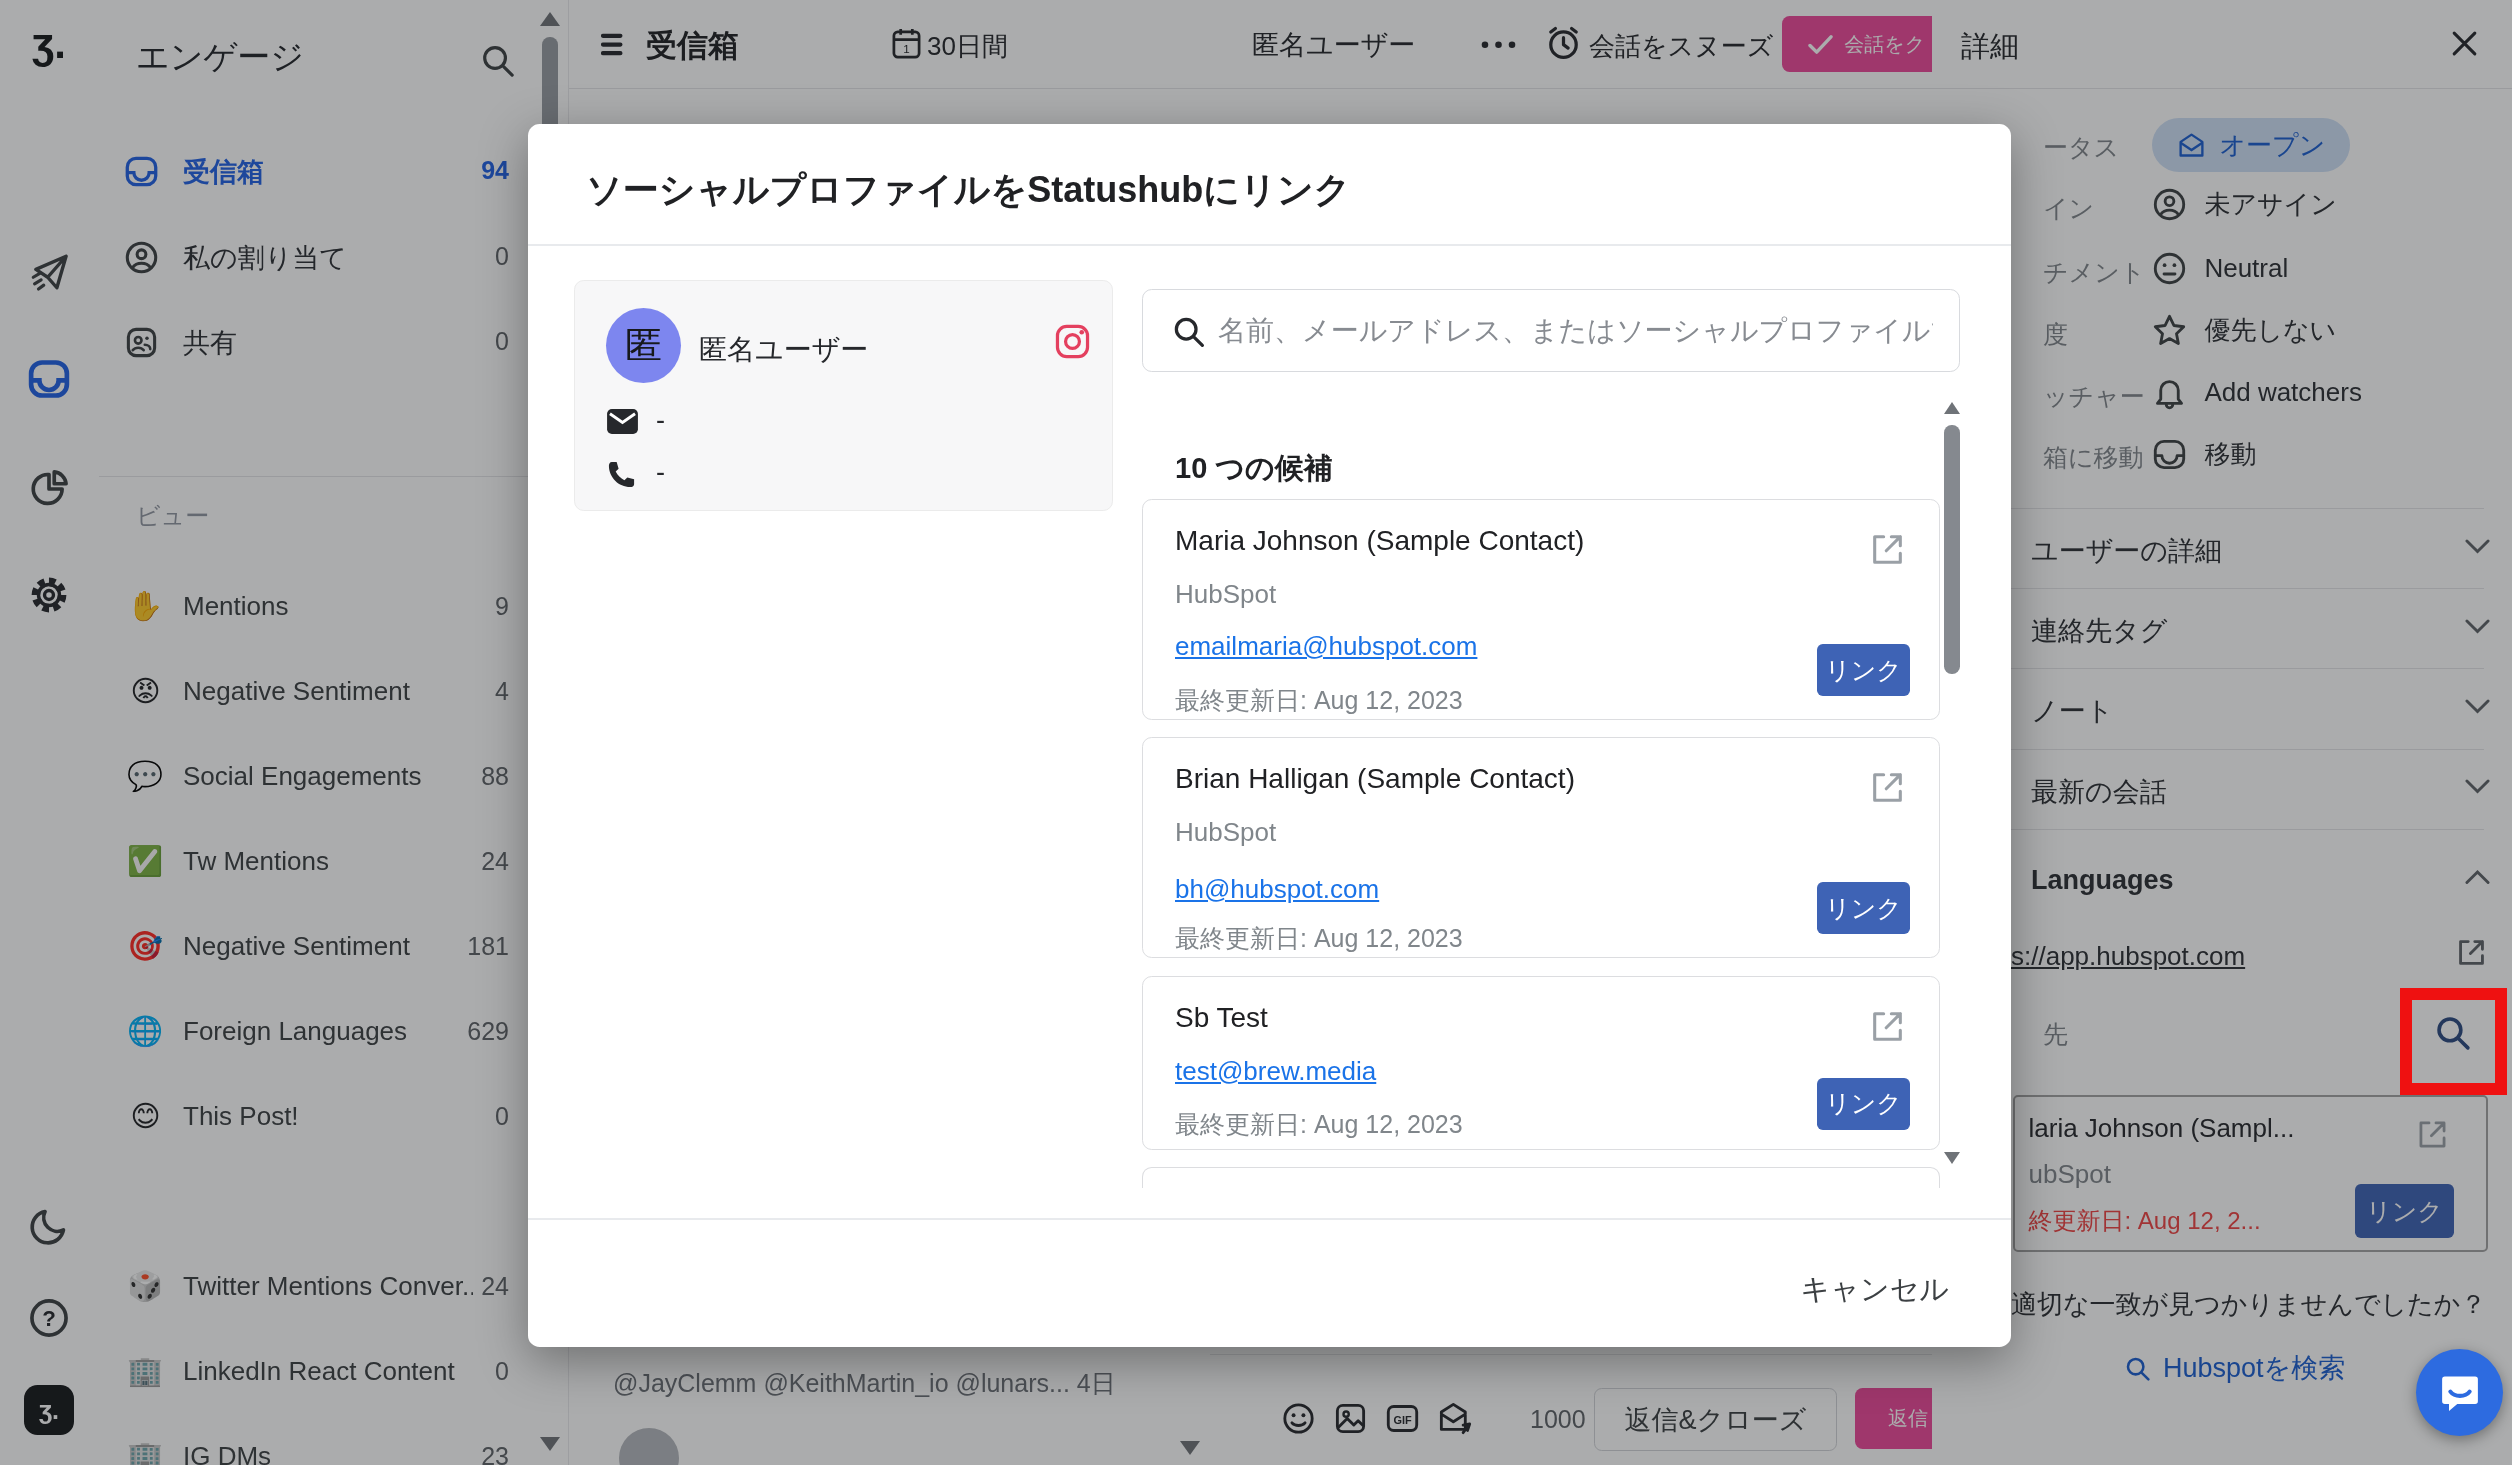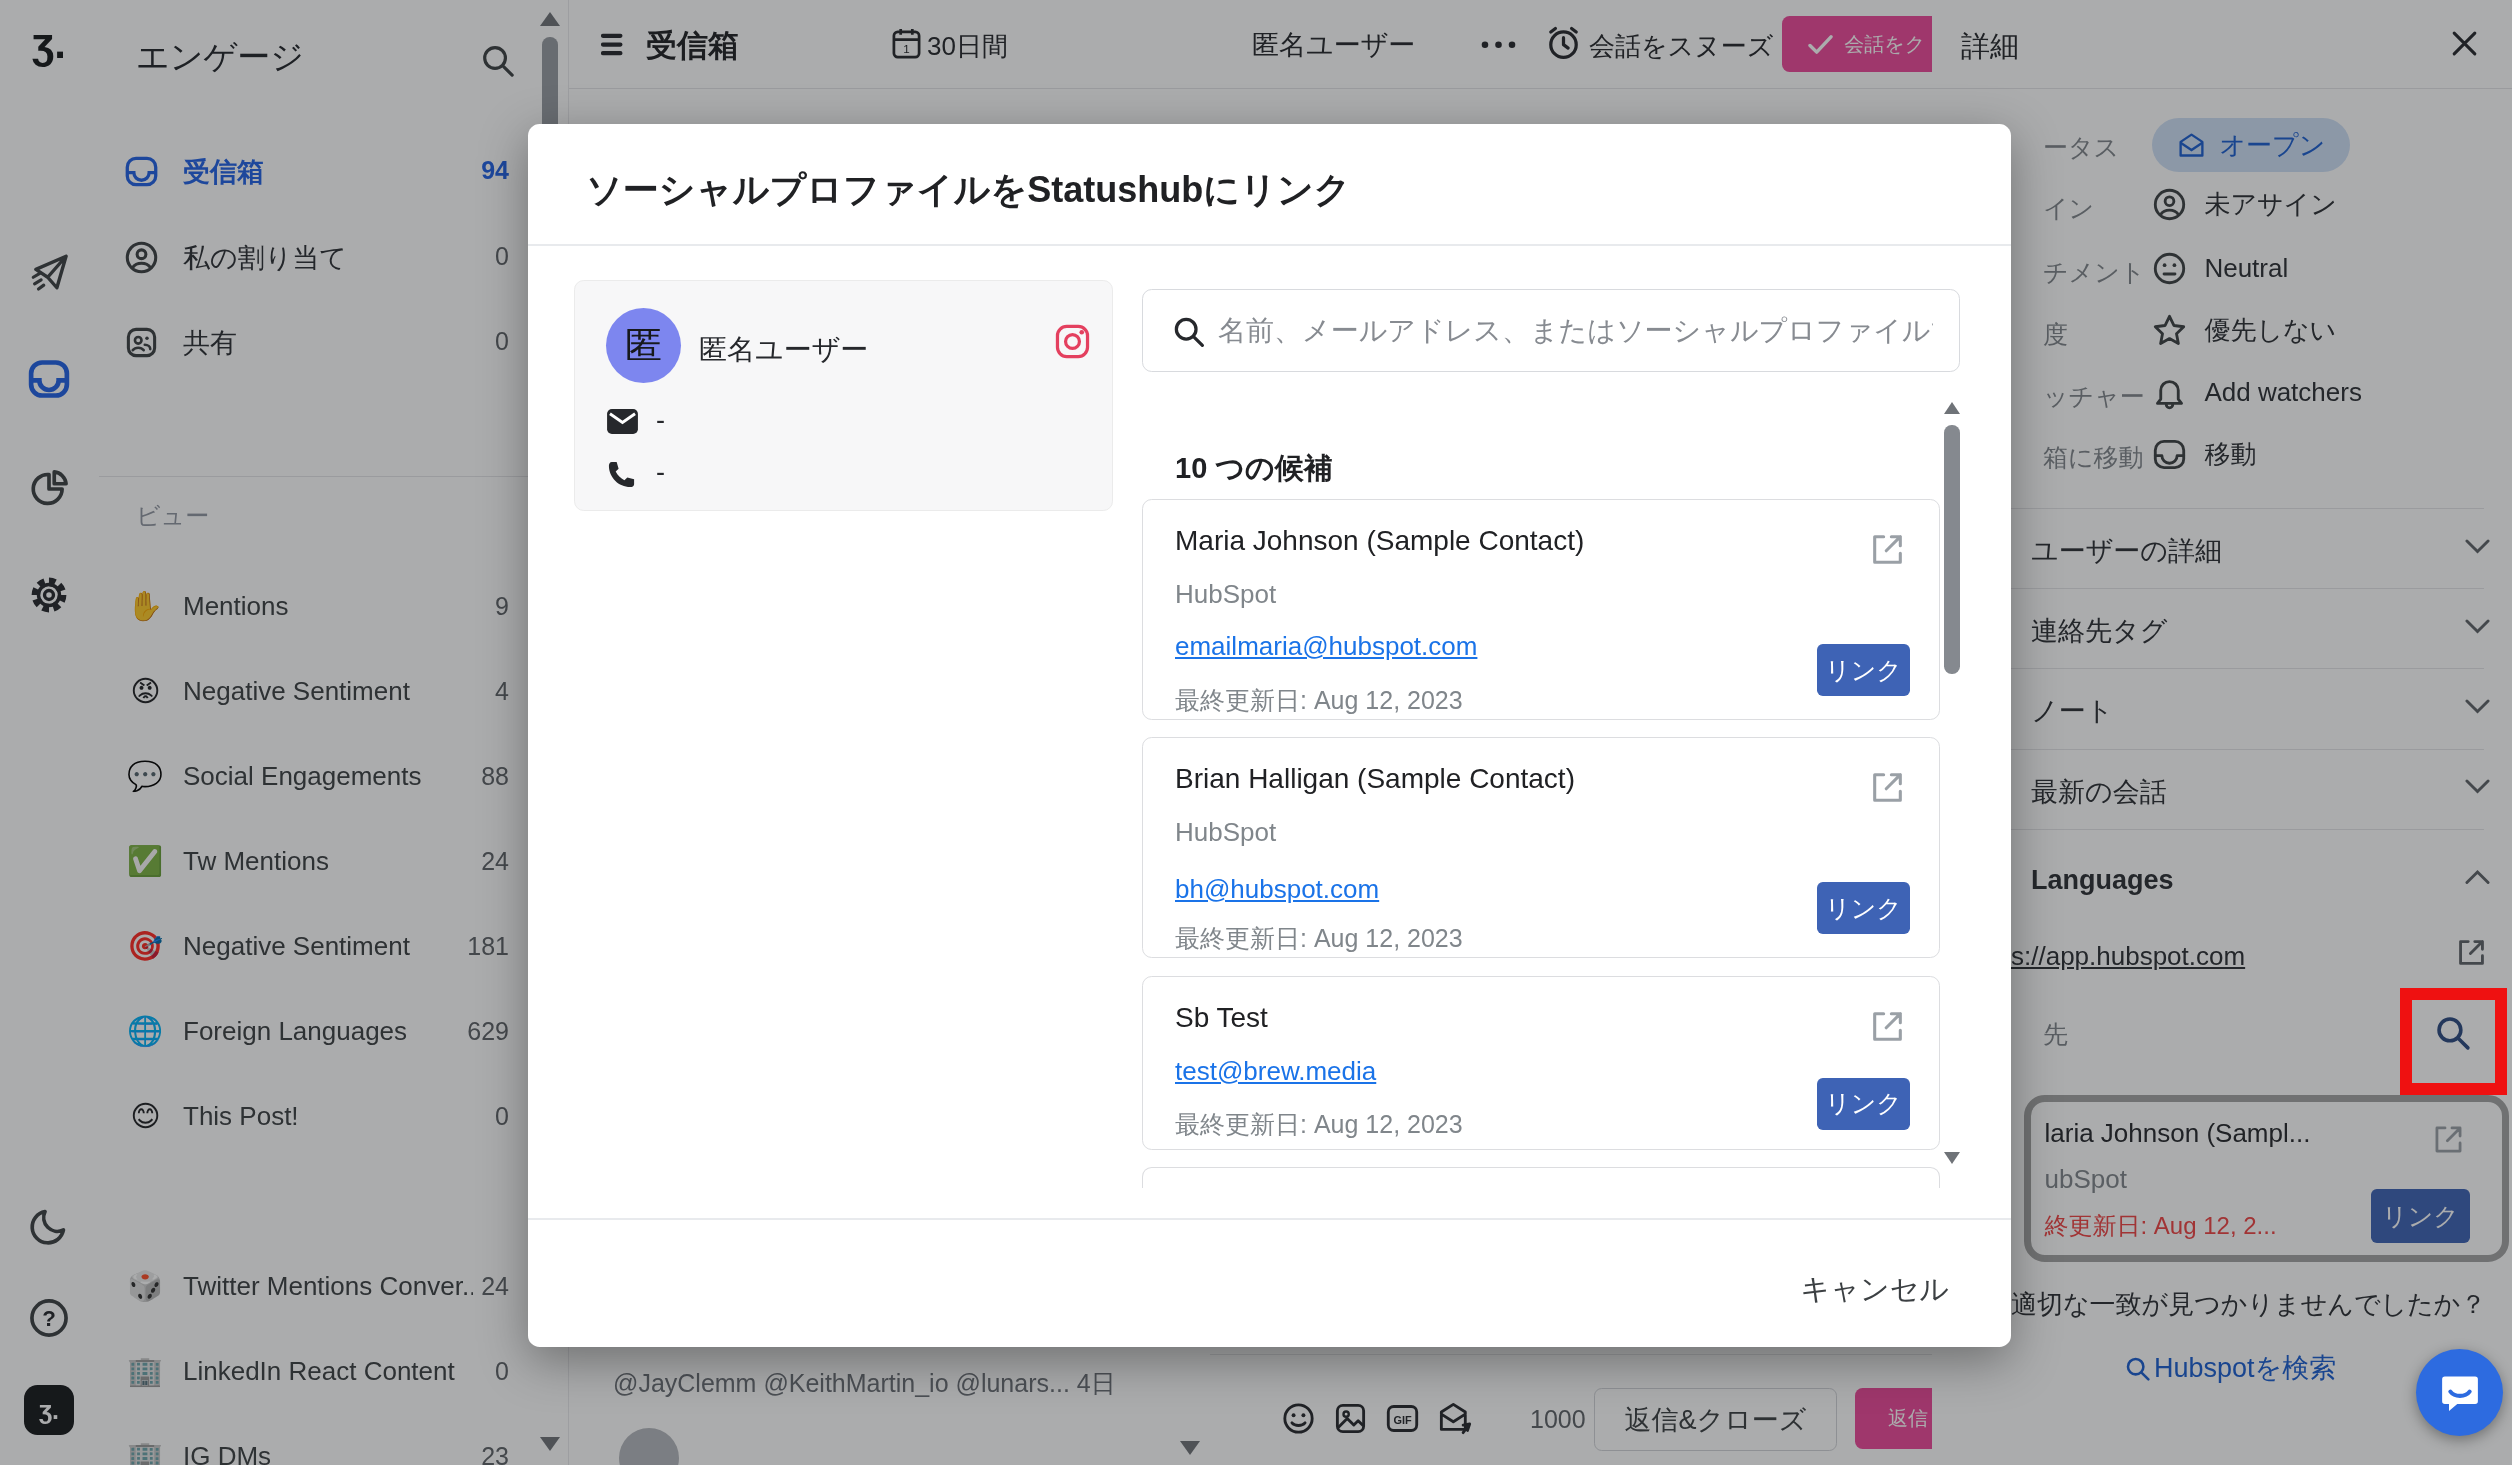--- a/index.html
+++ b/index.html
@@ -44,21 +44,21 @@
                  display:flex;align-items:center;justify-content:center;background:#fff;}
   
   #rightpanel{left:1932px;top:0;width:580px;height:1465px;background:#fff;}
   .dp-label{position:absolute;left:66px;font-size:25px;color:#80868b;white-space:nowrap;padding-left:45px;}
   .dp-val{position:absolute;font-size:26px;color:#2c2f34;display:flex;align-items:center;gap:17.4px;}
   .pill{position:absolute;background:#CFE0F6;border-radius:27px;height:54px;display:flex;align-items:center;
         gap:13.5px;padding:0 25px;color:#1C5FD0;font-size:26px;font-weight:500;}
   .sec-title{position:absolute;left:99px;font-size:27px;color:#2c2f34;font-weight:500;}
   .chev{position:absolute;left:533px;}
   .link-txt{color:#2c2f34;text-decoration:underline;font-size:26px;}
-  .mini-card{position:absolute;left:92px;top:1095px;width:471px;height:153px;border:7px solid #a3a3a3;border-radius:21px;}
+  .mini-card{position:absolute;left:81px;top:1095px;width:471px;height:153px;border:2px solid #a3a3a3;border-radius:5px;}
   .btn-link{background:#3E63B5;color:#fff;border-radius:5.8px;font-size:25px;display:flex;align-items:center;justify-content:center;}
   
   #backdrop{left:0;top:0;width:2512px;height:1465px;background:rgba(23,25,28,0.36);z-index:50;}
   #modal{left:528px;top:124px;width:1483px;height:1223px;background:#fff;border-radius:11.6px;z-index:60;
          box-shadow:0 13.5px 48px rgba(0,0,0,0.35);}
   .m-title{position:absolute;left:58px;top:42px;font-size:36px;font-weight:700;color:#202124;}
   .contact-card{position:absolute;left:46px;top:156px;width:537px;height:229px;background:#f7f7f8;
                 border:1px solid #ebebeb;border-radius:9.7px;}
   .avatar{position:absolute;left:31px;top:27px;width:75px;height:75px;border-radius:50%;background:#7D86EF;
           display:flex;align-items:center;justify-content:center;font-size:37px;color:#17191c;}
@@ -445,21 +445,21 @@
       </div>
       <div class="abs" style="left:13.5px;top:62px;font-size:26px;color:#80868b;">ubSpot</div>
       <div class="abs" style="left:13.5px;top:108px;font-size:24px;color:#ef4444;white-space:nowrap;">終更新日: Aug 12, 2...</div>
       <div class="abs btn-link" style="left:340px;top:87px;width:99px;height:54px;">
         <span>リンク</span>
       </div>
     </div>
 
     <div class="abs" style="left:79px;top:1287px;font-size:26px;color:#2c2f34;white-space:nowrap;">適切な一致が見つかりませんでしたか？</div>
 
-    <div class="abs" style="left:191px;top:1350px;display:flex;align-items:center;gap:2px;">
+    <div class="abs" style="left:191px;top:1350px;display:flex;align-items:center;gap:11px;">
       <svg width="29" height="29" viewBox="0 0 32 32">
           <circle cx="14" cy="14" r="8.5" style="fill:none;stroke:#1C5FD0;stroke-width:2.8"></circle>
           <path d="M21 21 L28 28" style="stroke:#1C5FD0;stroke-width:2.8;stroke-linecap:round"></path>
         </svg>
       <span style="font-size:27px;color:#1C5FD0;">Hubspotを検索</span>
     </div>
   </div>
 
   <div id="backdrop" class="abs"></div>
 

